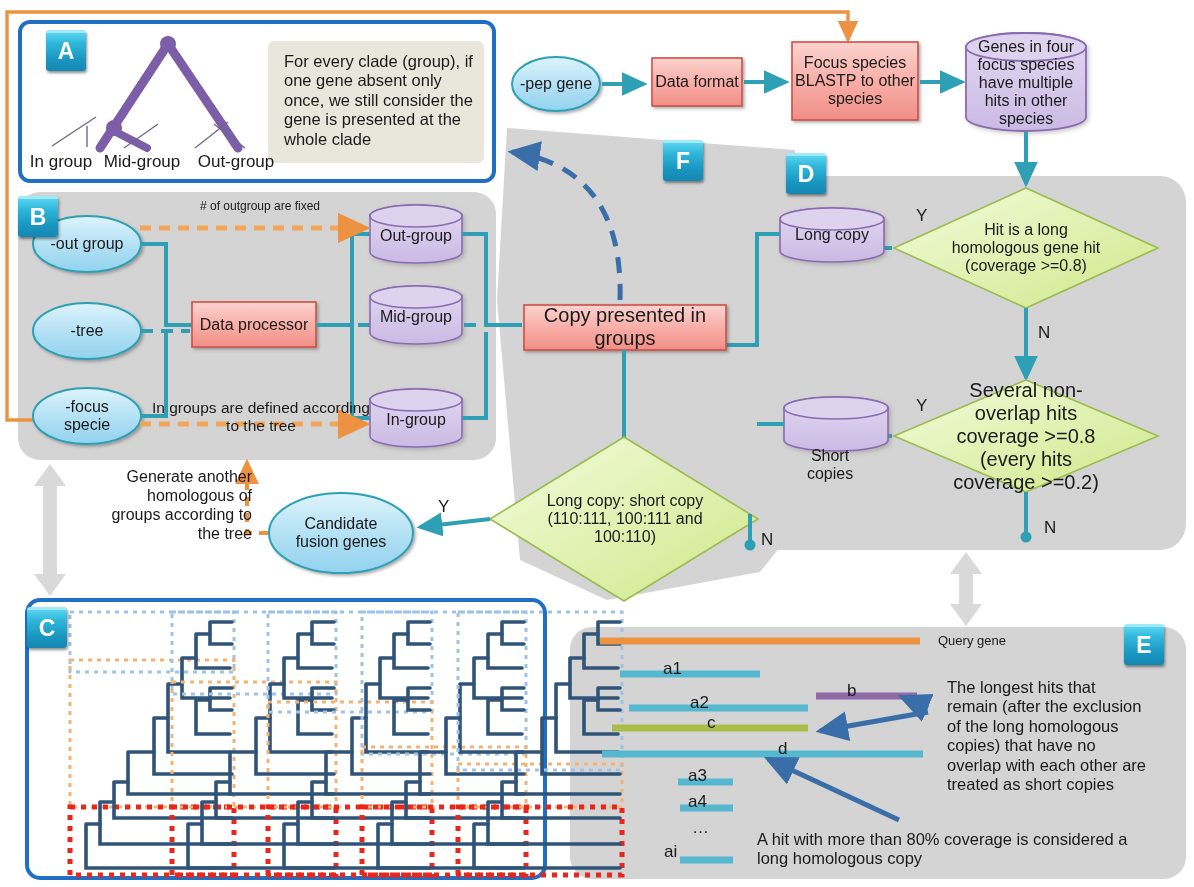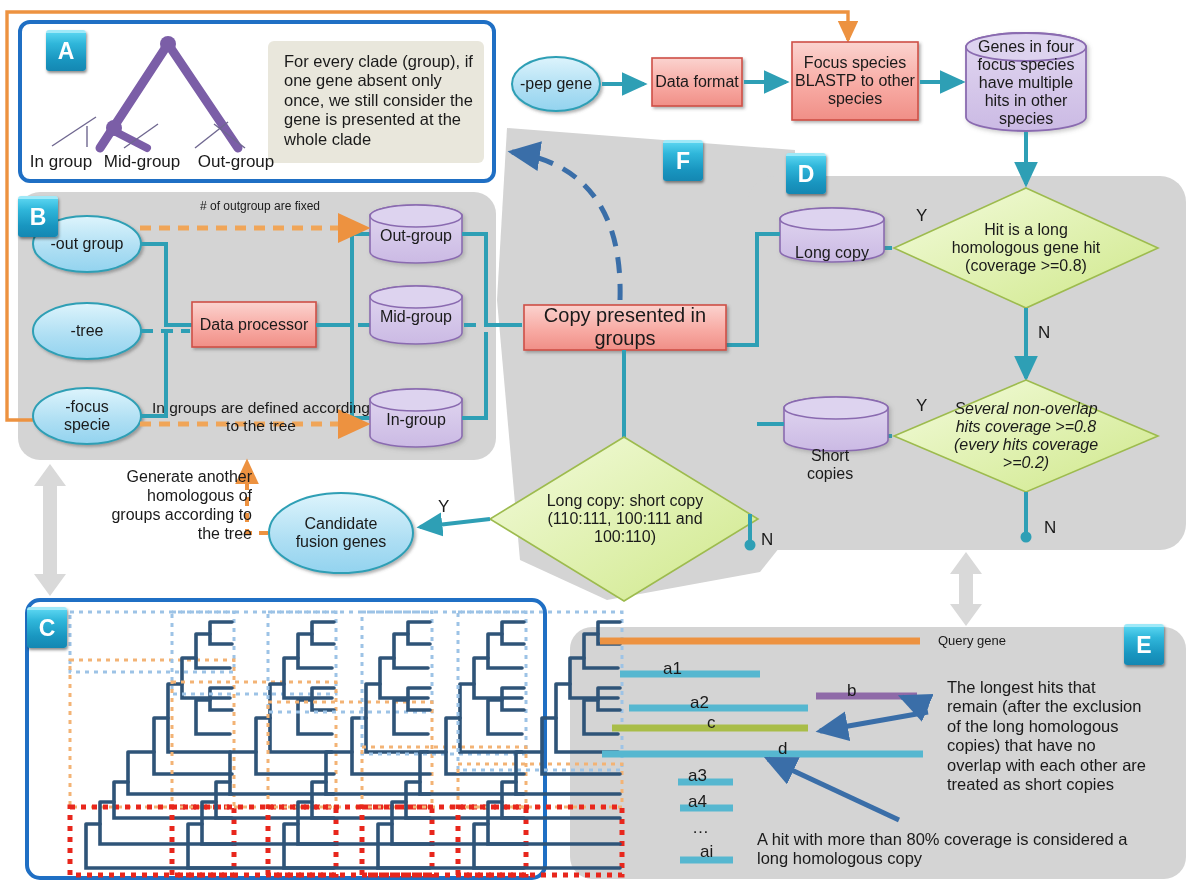--- a/index.html
+++ b/index.html
@@ -345,24 +345,24 @@
 <div class="nodelbl ctr" style="left:40px;top:226px;width:94px;height:36px;font-size:16px;">-out group</div>
 <div class="nodelbl ctr" style="left:40px;top:313px;width:94px;height:36px;font-size:16px;text-align:center;">-tree</div>
 <div class="nodelbl ctr" style="left:42px;top:396px;width:90px;height:40px;font-size:16px;">-focus specie</div>
 <div class="nodelbl ctr" style="left:194px;top:304px;width:120px;height:42px;font-size:16px;">Data processor</div>
 <div class="nodelbl ctr" style="left:372px;top:220px;width:88px;height:32px;font-size:16px;">Out-group</div>
 <div class="nodelbl ctr" style="left:372px;top:301px;width:88px;height:32px;font-size:16px;">Mid-group</div>
 <div class="nodelbl ctr" style="left:372px;top:404px;width:88px;height:32px;font-size:16px;">In-group</div>
 <div class="txt ctr" style="left:140px;top:199px;width:240px;font-size:12px;"># of outgroup are fixed</div>
 <div class="txt ctr" style="left:150px;top:399px;width:222px;font-size:15.5px;">In groups are defined according to the tree</div>
 
-<div class="nodelbl ctr" style="left:784px;top:222px;width:96px;height:26px;font-size:16px;margin-top:18px;">Long copy</div>
+<div class="nodelbl ctr" style="left:784px;top:222px;width:96px;height:26px;font-size:16px;">Long copy</div>
 <div class="nodelbl ctr" style="left:786px;top:412px;width:88px;height:26px;font-size:16px;margin-top:40px;">Short copies</div>
 <div class="nodelbl ctr" style="left:950px;top:200px;width:152px;height:96px;font-size:16px;">Hit is a long homologous gene hit (coverage &gt;=0.8)</div>
-<div class="nodelbl ctr" style="left:944px;top:390px;width:164px;height:92px;font-size:16px;font-style:italic;">Several non-overlap hits coverage &gt;=0.8 (every hits coverage &gt;=0.2)</div>
+<div class="nodelbl ctr" style="left:944px;top:390px;width:164px;height:92px;font-size:20px;">Several non-overlap hits coverage &gt;=0.8 (every hits coverage &gt;=0.2)</div>
 <div class="txt" style="left:916px;top:206px;font-size:17px;">Y</div>
 <div class="txt" style="left:1038px;top:323px;font-size:17px;">N</div>
 <div class="txt" style="left:916px;top:396px;font-size:17px;">Y</div>
 <div class="txt" style="left:1044px;top:518px;font-size:17px;">N</div>
 
 <div class="nodelbl ctr" style="left:526px;top:306px;width:198px;height:42px;font-size:20px;">Copy presented in groups</div>
 <div class="nodelbl ctr" style="left:536px;top:482px;width:178px;height:74px;font-size:16px;">Long copy: short copy (110:111, 100:111 and 100:110)</div>
 <div class="txt" style="left:438px;top:497px;font-size:17px;">Y</div>
 <div class="txt" style="left:761px;top:530px;font-size:17px;">N</div>
 <div class="nodelbl ctr" style="left:283px;top:500px;width:116px;height:66px;font-size:16px;">Candidate fusion genes</div>
@@ -370,17 +370,17 @@
 
 <div class="txt" style="left:938px;top:633px;font-size:13px;">Query gene</div>
 <div class="txt" style="left:663px;top:659px;font-size:17px;">a1</div>
 <div class="txt" style="left:847px;top:681px;font-size:17px;">b</div>
 <div class="txt" style="left:690px;top:693px;font-size:17px;">a2</div>
 <div class="txt" style="left:707px;top:713px;font-size:17px;">c</div>
 <div class="txt" style="left:778px;top:739px;font-size:17px;">d</div>
 <div class="txt" style="left:688px;top:766px;font-size:17px;">a3</div>
 <div class="txt" style="left:688px;top:792px;font-size:17px;">a4</div>
 <div class="txt" style="left:692px;top:818px;font-size:17px;">…</div>
-<div class="txt" style="left:700px;top:842px;font-size:17px;">ai</div>
+<div class="txt" style="left:664px;top:842px;font-size:17px;">ai</div>
 <div class="txt" style="left:947px;top:678px;width:200px;font-size:16.5px;">The longest hits that remain (after the exclusion of the  long homologous copies)  that have no overlap with each other are treated as short copies</div>
 <div class="txt" style="left:757px;top:830px;width:390px;font-size:16.5px;">A hit with more than 80% coverage is considered a long  homologous copy</div>
 
 </div>
 
 </body></html>

